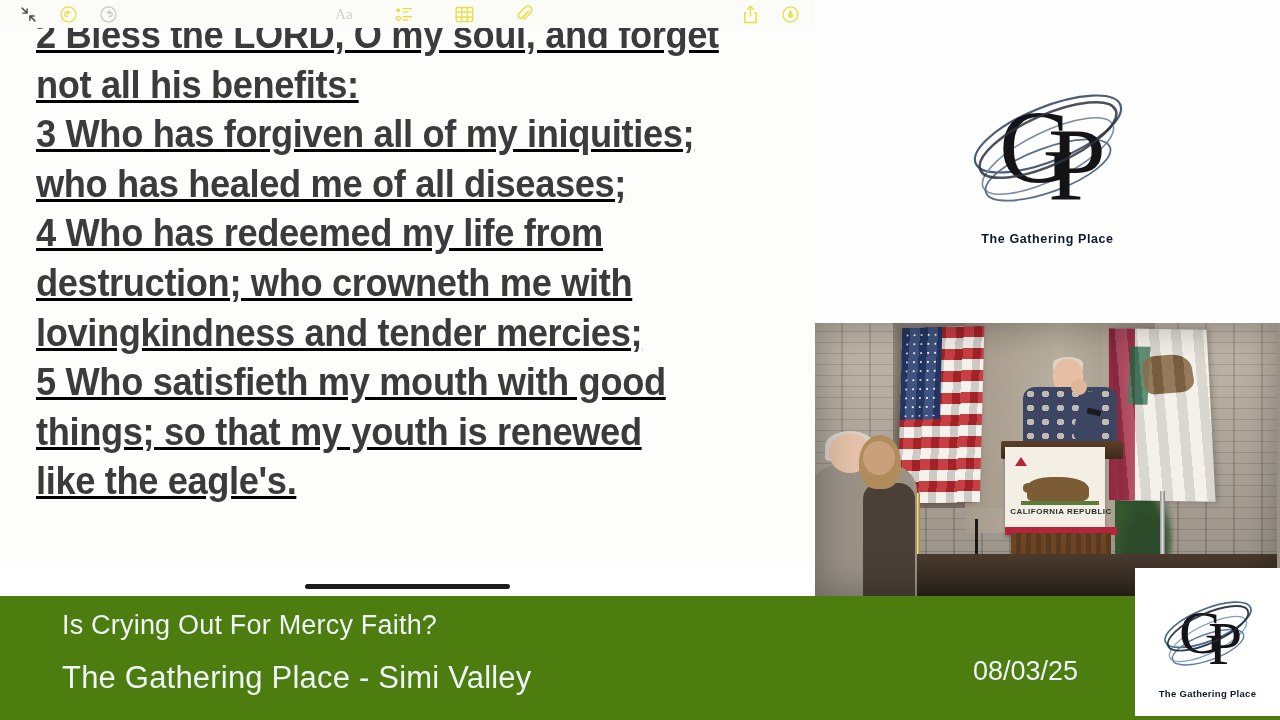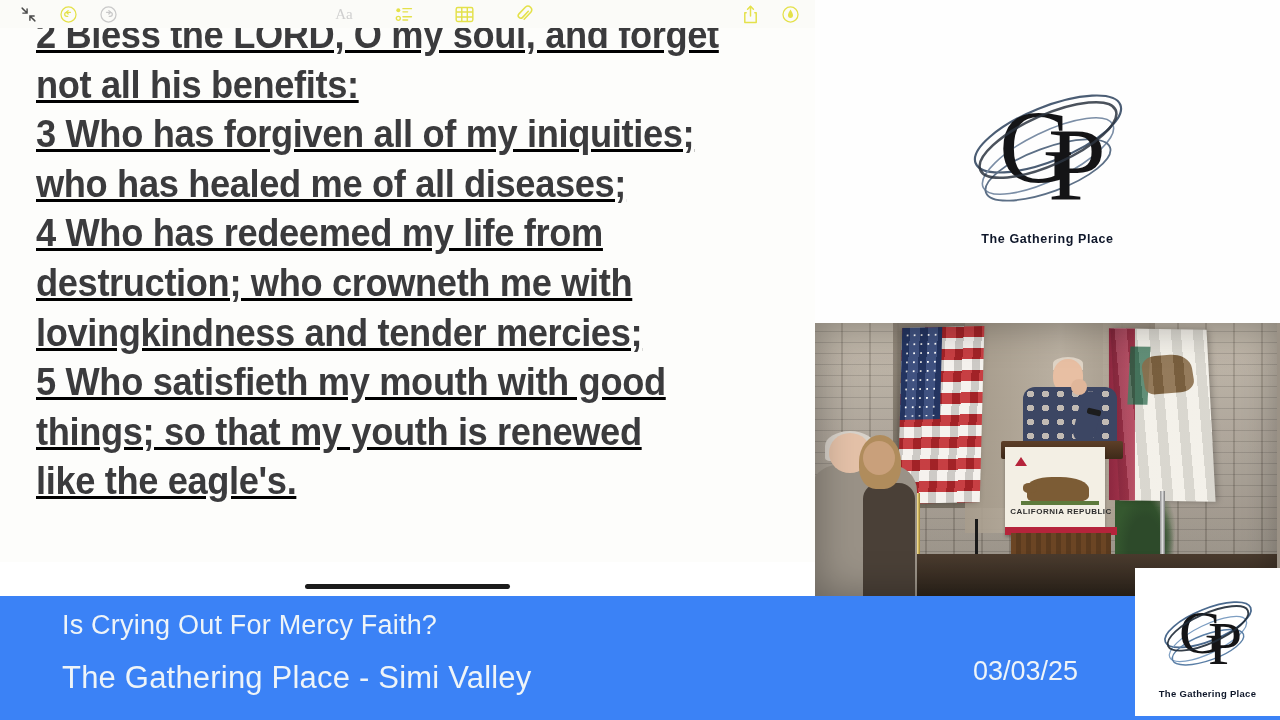--- a/index.html
+++ b/index.html
@@ -88,21 +88,21 @@
      background:radial-gradient(ellipse at 50% 60%,#2d4a2a 0 40%,transparent 70%),
                 radial-gradient(ellipse at 30% 40%,#35582f 0 45%,transparent 72%);}
   .mic-stand{position:absolute;left:128px;top:196px;width:70px;height:60px;
      background:linear-gradient(90deg,transparent 46%,#1a1a1a 46% 50%,transparent 50%);}
   .mic-legs{position:absolute;left:120px;top:240px;width:86px;height:22px;
      background:linear-gradient(72deg,transparent 46%,#111 46% 49%,transparent 49%),
                 linear-gradient(108deg,transparent 46%,#111 46% 49%,transparent 49%);}
   .v-vignette{position:absolute;inset:0;box-shadow:inset 0 0 40px rgba(0,0,0,.35);}
 
   
-  .banner{position:absolute;left:0;top:596px;width:1280px;height:124px;background:#3b82f6;}
+  .banner{position:absolute;left:0;top:596px;width:1280px;height:124px;background:#4d7c0f;}
   .banner-title{position:absolute;left:62px;top:14px;font-size:27px;color:#eef4f8;font-family:"Liberation Sans",sans-serif;font-weight:400;letter-spacing:.2px;}
   .banner-sub{position:absolute;left:62px;top:64px;font-size:31px;color:#eef4f8;font-family:"Liberation Sans",sans-serif;font-weight:400;letter-spacing:.2px;}
   .banner-date{position:absolute;left:973px;top:656px;font-size:27px;color:#eef4f8;font-family:"Liberation Sans",sans-serif;}
 
   .logo-badge{position:absolute;left:1135px;top:568px;width:145px;height:148px;background:#fff;display:flex;flex-direction:column;align-items:center;justify-content:center;}
   .logo-badge .logo-caption{font-size:9.5px;letter-spacing:.3px;margin-top:1px;}
 
   .v-edge-right{position:absolute;right:0;top:323px;width:3px;height:273px;background:#9b9286;}
 </style>
 </head>
@@ -279,21 +279,21 @@
     <div class="cong2-head"></div>
 
     <div class="v-vignette"></div>
   </div>
   <div class="v-edge-right"></div>
 
   <div class="banner">
     <div class="banner-title">Is Crying Out For Mercy Faith?</div>
     <div class="banner-sub">The Gathering Place - Simi Valley</div>
   </div>
-  <div class="banner-date">03/03/25</div>
+  <div class="banner-date">08/03/25</div>
 
   <div class="logo-badge">
     <svg width="112" height="102" viewBox="0 0 190 150">
       <ellipse cx="95" cy="56" rx="78" ry="27" fill="none" stroke="#4b6a8e" stroke-width="3" transform="rotate(-22 95 56)"></ellipse>
       <ellipse cx="95" cy="80" rx="72" ry="24" fill="none" stroke="#7d9ec2" stroke-width="2.2" transform="rotate(-26 95 80)"></ellipse>
       <ellipse cx="95" cy="94" rx="64" ry="22" fill="none" stroke="#5b7fa6" stroke-width="2.4" transform="rotate(-20 95 94)"></ellipse>
       <text x="46" y="104" font-family="Liberation Serif, serif" font-size="104" fill="#141416">G</text>
       <text x="95" y="122" font-family="Liberation Serif, serif" font-size="104" fill="#141416">P</text>
       <ellipse cx="95" cy="62" rx="74" ry="25" fill="none" stroke="#1f2a36" stroke-width="3.2" transform="rotate(-24 95 62)" opacity="0.9"></ellipse>
     </svg>

